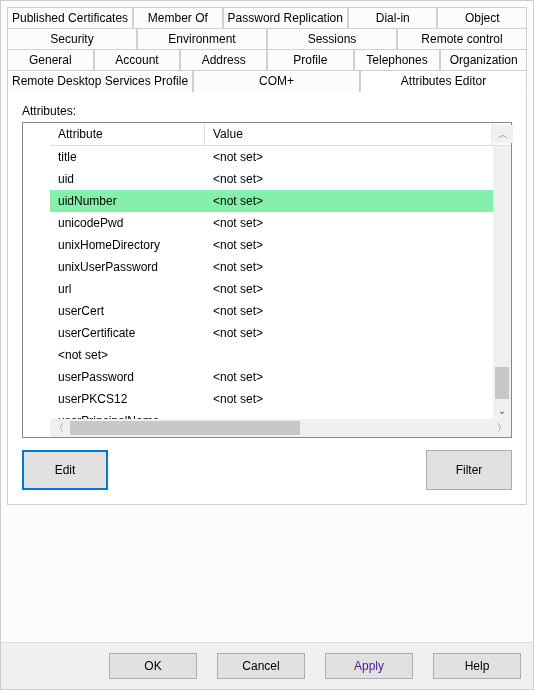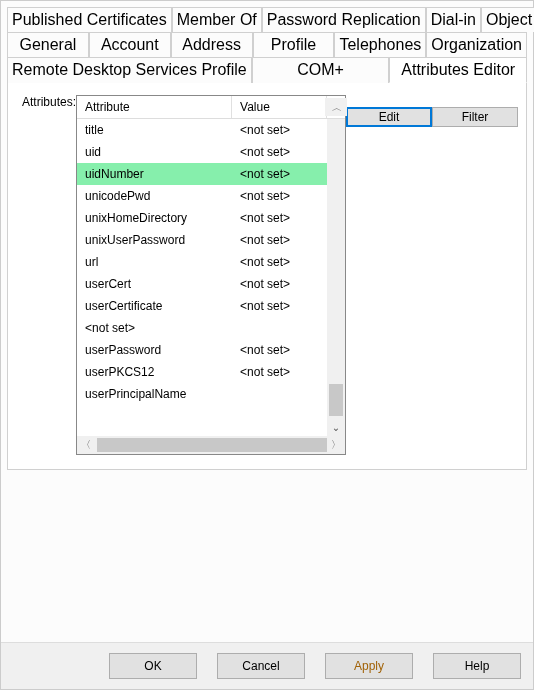--- a/index.html
+++ b/index.html
@@ -27,48 +27,49 @@
     display: flex;
     width: 100%;
   }
   .tab {
     border: 1px solid #d0d0d0;
     border-bottom: none;
     background: #fcfcfc;
     padding: 3px 4px;
     text-align: center;
     cursor: pointer;
-    font-size: 16px;
+    font-size: 12px;
     flex: 1 1 0;
     white-space: nowrap;
   }
   .tab.active {
     background: #fff;
     border-bottom: 1px solid #fff;
     position: relative;
     z-index: 2;
   }
   .tab-content {
     border: 1px solid #d0d0d0;
     background: #fff;
     margin-top: -1px;
     flex: 1;
     padding: 12px 14px 14px 14px;
     display: flex;
-    flex-direction: row;
+    flex-direction: column;
   }
   .attr-label {
     margin-bottom: 4px;
   }
   .list-wrap {
     border: 1px solid #888;
     background: #fff;
-    height: 360px;
-    display: flex;
-    flex-direction: column;
+    height: 316px;
+    display: flex;
+    flex-direction: column;
+    padding-left: 27px;
   }
   .list-header {
     display: flex;
     border-bottom: 1px solid #ddd;
     background: #fff;
   }
   .list-header .col {
     padding: 4px 8px;
     border-right: 1px solid #e0e0e0;
     font-size: 12px;
@@ -134,56 +135,62 @@
   .hscroll .hthumb {
     height:14px; width:230px; background:#c8c8c8; margin-left:2px;
   }
   .action-row {
     display:flex;
     justify-content: space-between;
     margin-top: 12px;
   }
   .btn {
     min-width: 86px;
-    height: 20px;
+    height: 40px;
     background: #e1e1e1;
     border: 1px solid #adadad;
     font-size: 12px;
     cursor: pointer;
     padding: 0 12px;
   }
   .btn.focus {
     border: 2px solid #0078d7;
     padding: 0 11px;
   }
   .footer {
     border-top: 1px solid #ddd;
     background: #f0f0f0;
     padding: 10px 12px;
     display:flex;
     justify-content: flex-end;
     gap: 20px;
   }
   .footer .btn { min-width: 88px; height:26px;}
-  .footer .btn.disabled { color: #a16207; }
+  .footer .btn.disabled { color: #4c1d95; }
   .upper { flex:1; display:flex; flex-direction:column; padding: 0;}
   .spacer { flex:1; }
 </style>
 </head>
 <body>
 
 <div class="dialog">
   <div class="upper">
     <div class="tab-area">
       <div class="tab-row" id="tabrow1">
           <div class="tab">Published Certificates</div>
           <div class="tab">Member Of</div>
           <div class="tab">Password Replication</div>
           <div class="tab">Dial-in</div>
           <div class="tab">Object</div>
+        </div>
+      <div class="tab-row" id="tabrow2">
+          <div class="tab">Security</div>
+          <div class="tab">Environment</div>
+          <div class="tab">Sessions</div>
+          <div class="tab">Remote control</div>
         </div>
       <div class="tab-row" id="tabrow3">
           <div class="tab">General</div>
           <div class="tab">Account</div>
           <div class="tab">Address</div>
           <div class="tab">Profile</div>
           <div class="tab">Telephones</div>
           <div class="tab">Organization</div>
         </div>
       <div class="tab-row" id="tabrow4">

